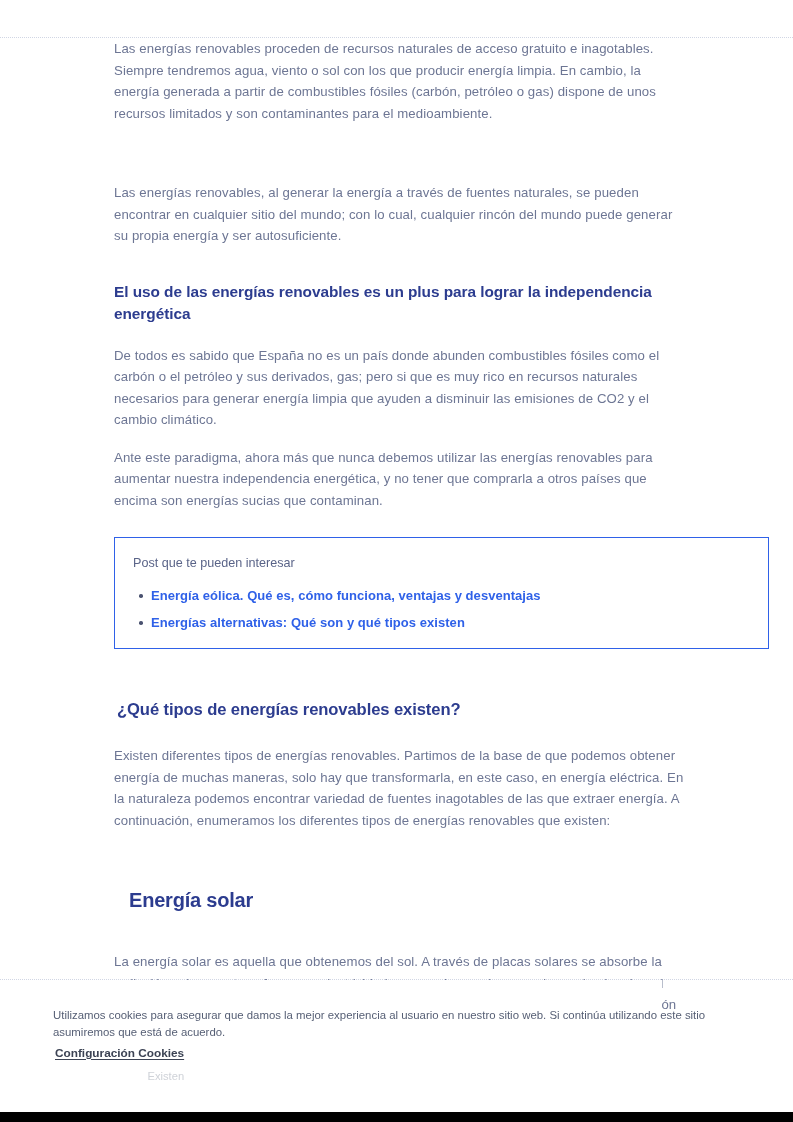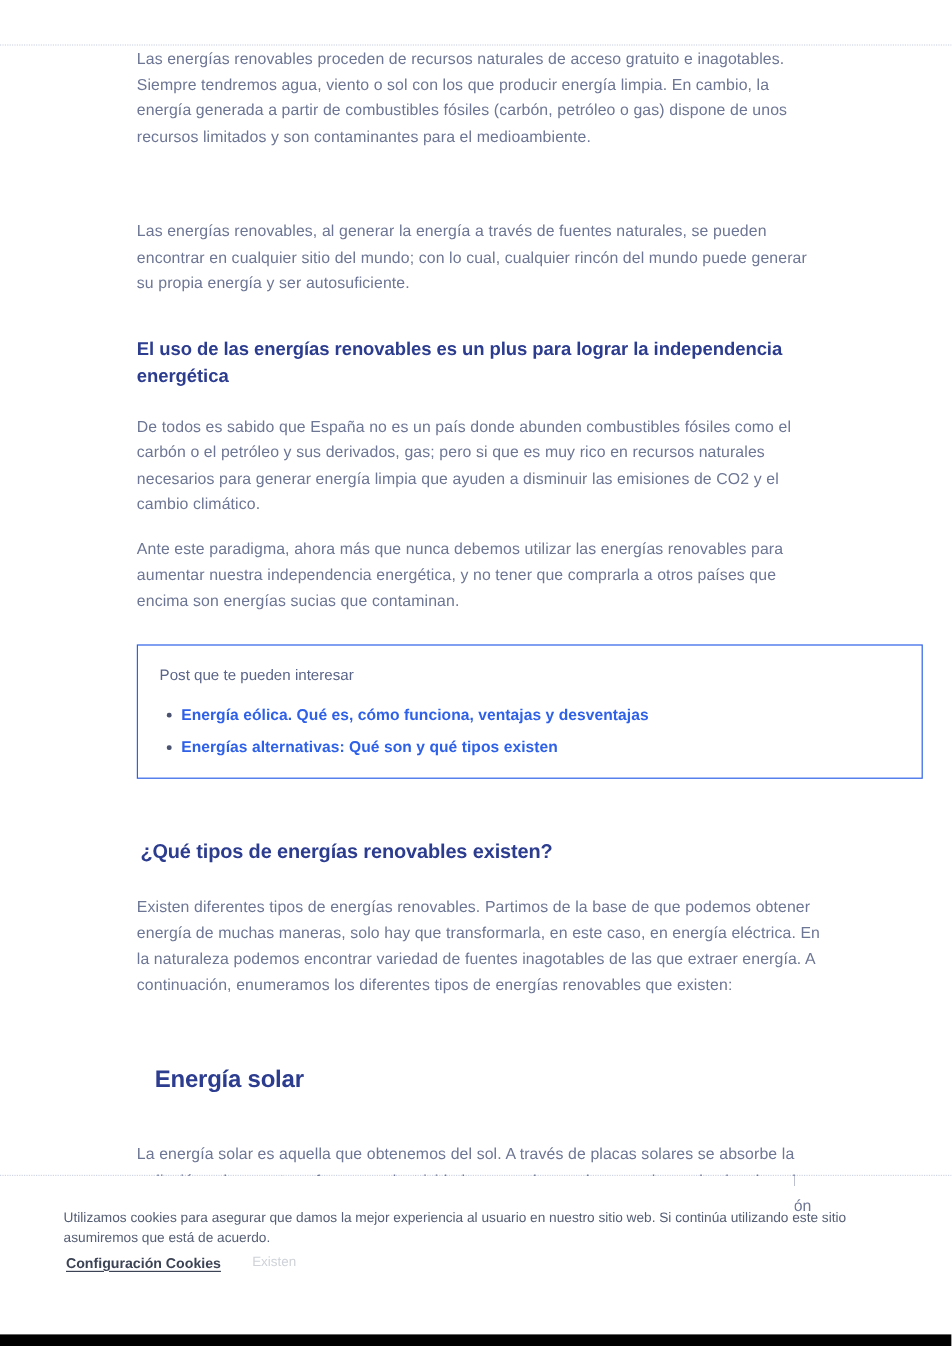--- a/index.html
+++ b/index.html
@@ -147,22 +147,23 @@
     color: #555e74;
     font-size: 11.4px;
     line-height: 17px;
     margin: 0;
   }
   .cookie-actions {
     position: absolute;
     left: 55px;
     top: 1046px;
     display: flex;
-    align-items: flex-start;
-    gap: 26px;
+    align-items: flex-end;
+    gap: 10px;
+    flex-direction: column;
   }
   .cookie-settings {
     color: #3c4354;
     font-size: 11.8px;
     font-weight: 700;
     text-decoration: underline;
     text-underline-offset: 2px;
   }
   .cookie-accept {
     color: #cfd2d8;

